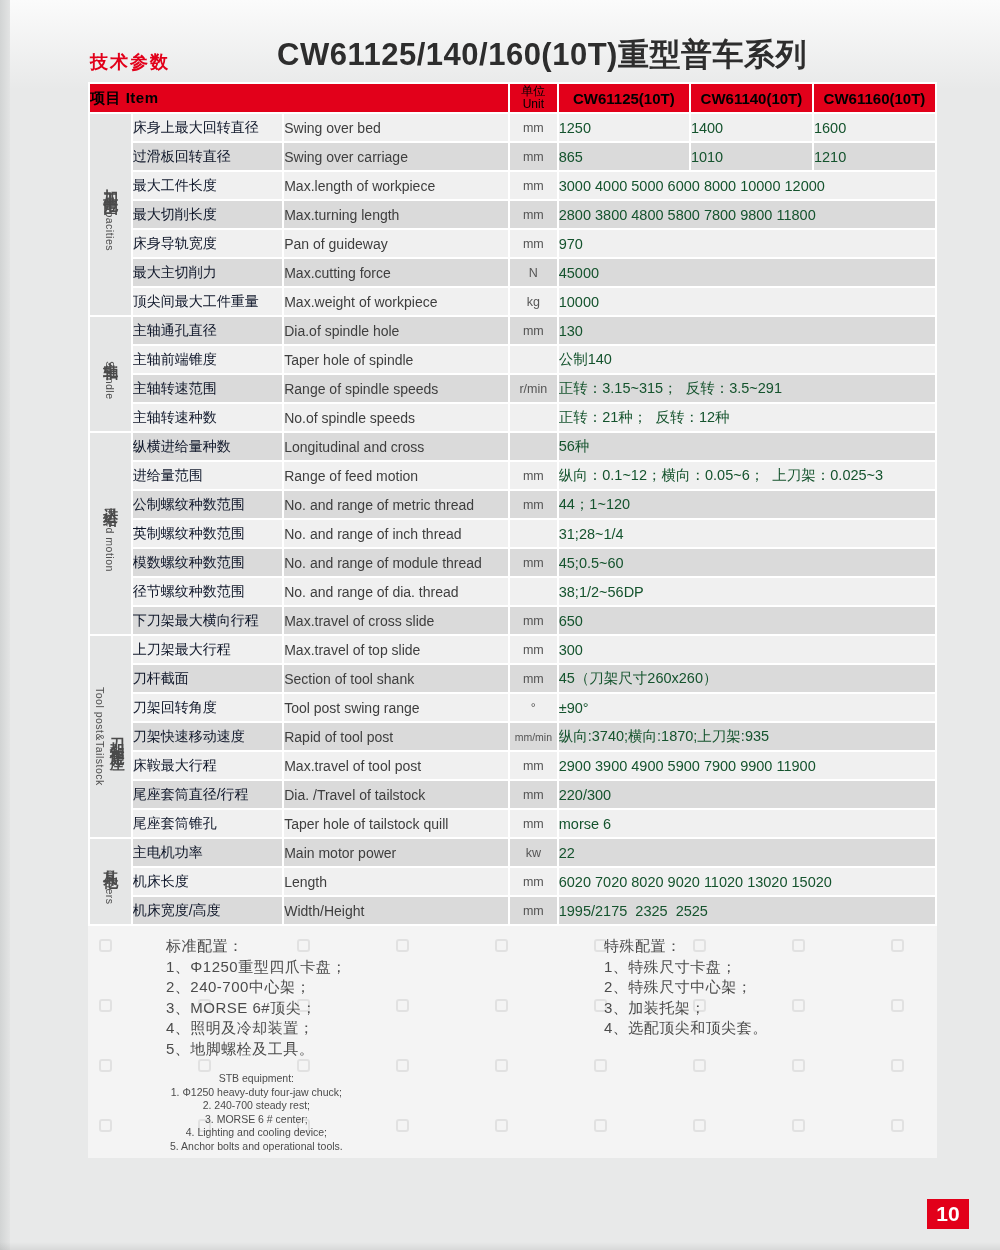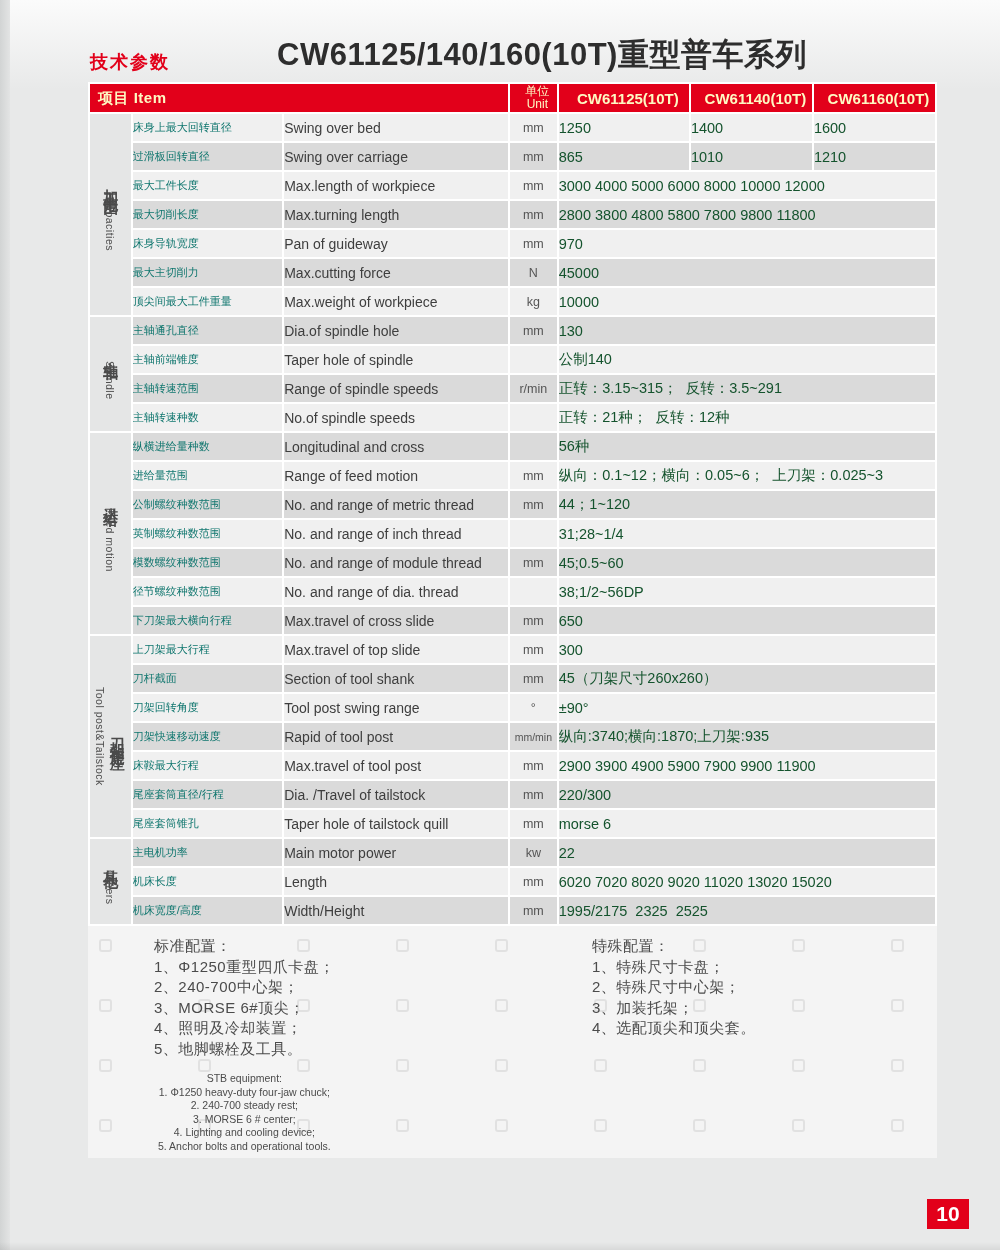--- a/index.html
+++ b/index.html
@@ -29,52 +29,52 @@
     color:#2d2d2d; font-size:31px; font-weight:600; letter-spacing:0.5px;
   }
 
   table.spec {
     position:absolute; left:88px; top:82px;
     border-collapse:collapse; table-layout:fixed; width:849px;
   }
   table.spec th, table.spec td {
     border:2px solid #ffffff; padding:0; overflow:hidden;
   }
-  table.spec thead th { background:#e2001a; color:#fef9c3; height:28px;padding-left:8px; }
+  table.spec thead th { background:#e2001a; color:#000000; height:28px; }
   th.h-item  { text-align:left; padding-left:10px; font-size:15px; font-weight:600; letter-spacing:0.5px; }
   th.h-unit  { font-size:12px; line-height:13px; font-weight:400; text-align:center; }
   th.h-model { font-size:15px; font-weight:600; text-align:center; }
 
   table.spec tbody td { height:27px; }
   tr.light td { background:#f0f0f0; }
   tr.dark  td { background:#dadada; }
   table.spec td.group { background:#e5e6e6; vertical-align:middle; }
 
-  td.cn  { font-size:11px; color:#0f766e; padding-left:10px; }
+  td.cn  { font-size:14px; color:#0f172a; padding-left:10px; }
   td.en  { font-size:14px; color:#3e3e3e; padding-left:9px; }
   td.unit{ font-size:12.5px; color:#555; text-align:center; }
   td.val { font-size:14.5px; color:#14532d; padding-left:12px; white-space:pre-wrap; }
 
   .gwrap { display:flex; flex-direction:column; align-items:center; justify-content:center; }
   .gwrap.horiz { flex-direction:row; gap:1px; }
   .gcn {
     writing-mode:vertical-rl; text-orientation:upright;
     font-size:15px; font-weight:bold; color:#4a4a4a; letter-spacing:4px;
   }
   .gen {
     writing-mode:vertical-rl; font-size:10.5px; color:#4f4f4f; margin-top:4px; letter-spacing:0.5px;
   }
   .gwrap.horiz .gen { margin-top:0; }
 
   .notes {
     position:absolute; left:88px; top:926px; width:849px; height:232px;
     background:#f4f4f4;
   }
   .notes svg.watermark { position:absolute; inset:0; opacity:0.8; }
-  .cfg-col { position:absolute; top:10px; }
+  .cfg-col { position:absolute; top:10px;margin-left:12px; }
   .cfg-std { left:66px; }
   .cfg-sp  { left:504px; }
   .cfg-title, .cfg-item {
     font-size:15px; color:#4b4b4b; line-height:20.5px; letter-spacing:0.5px;
   }
   .cfg-en { margin-top:13px; }
   .cfg-en-title, .cfg-en-item {
     font-size:10.5px; color:#4b4b4b; line-height:13.5px;text-align:center;
   }
   .page-num {

